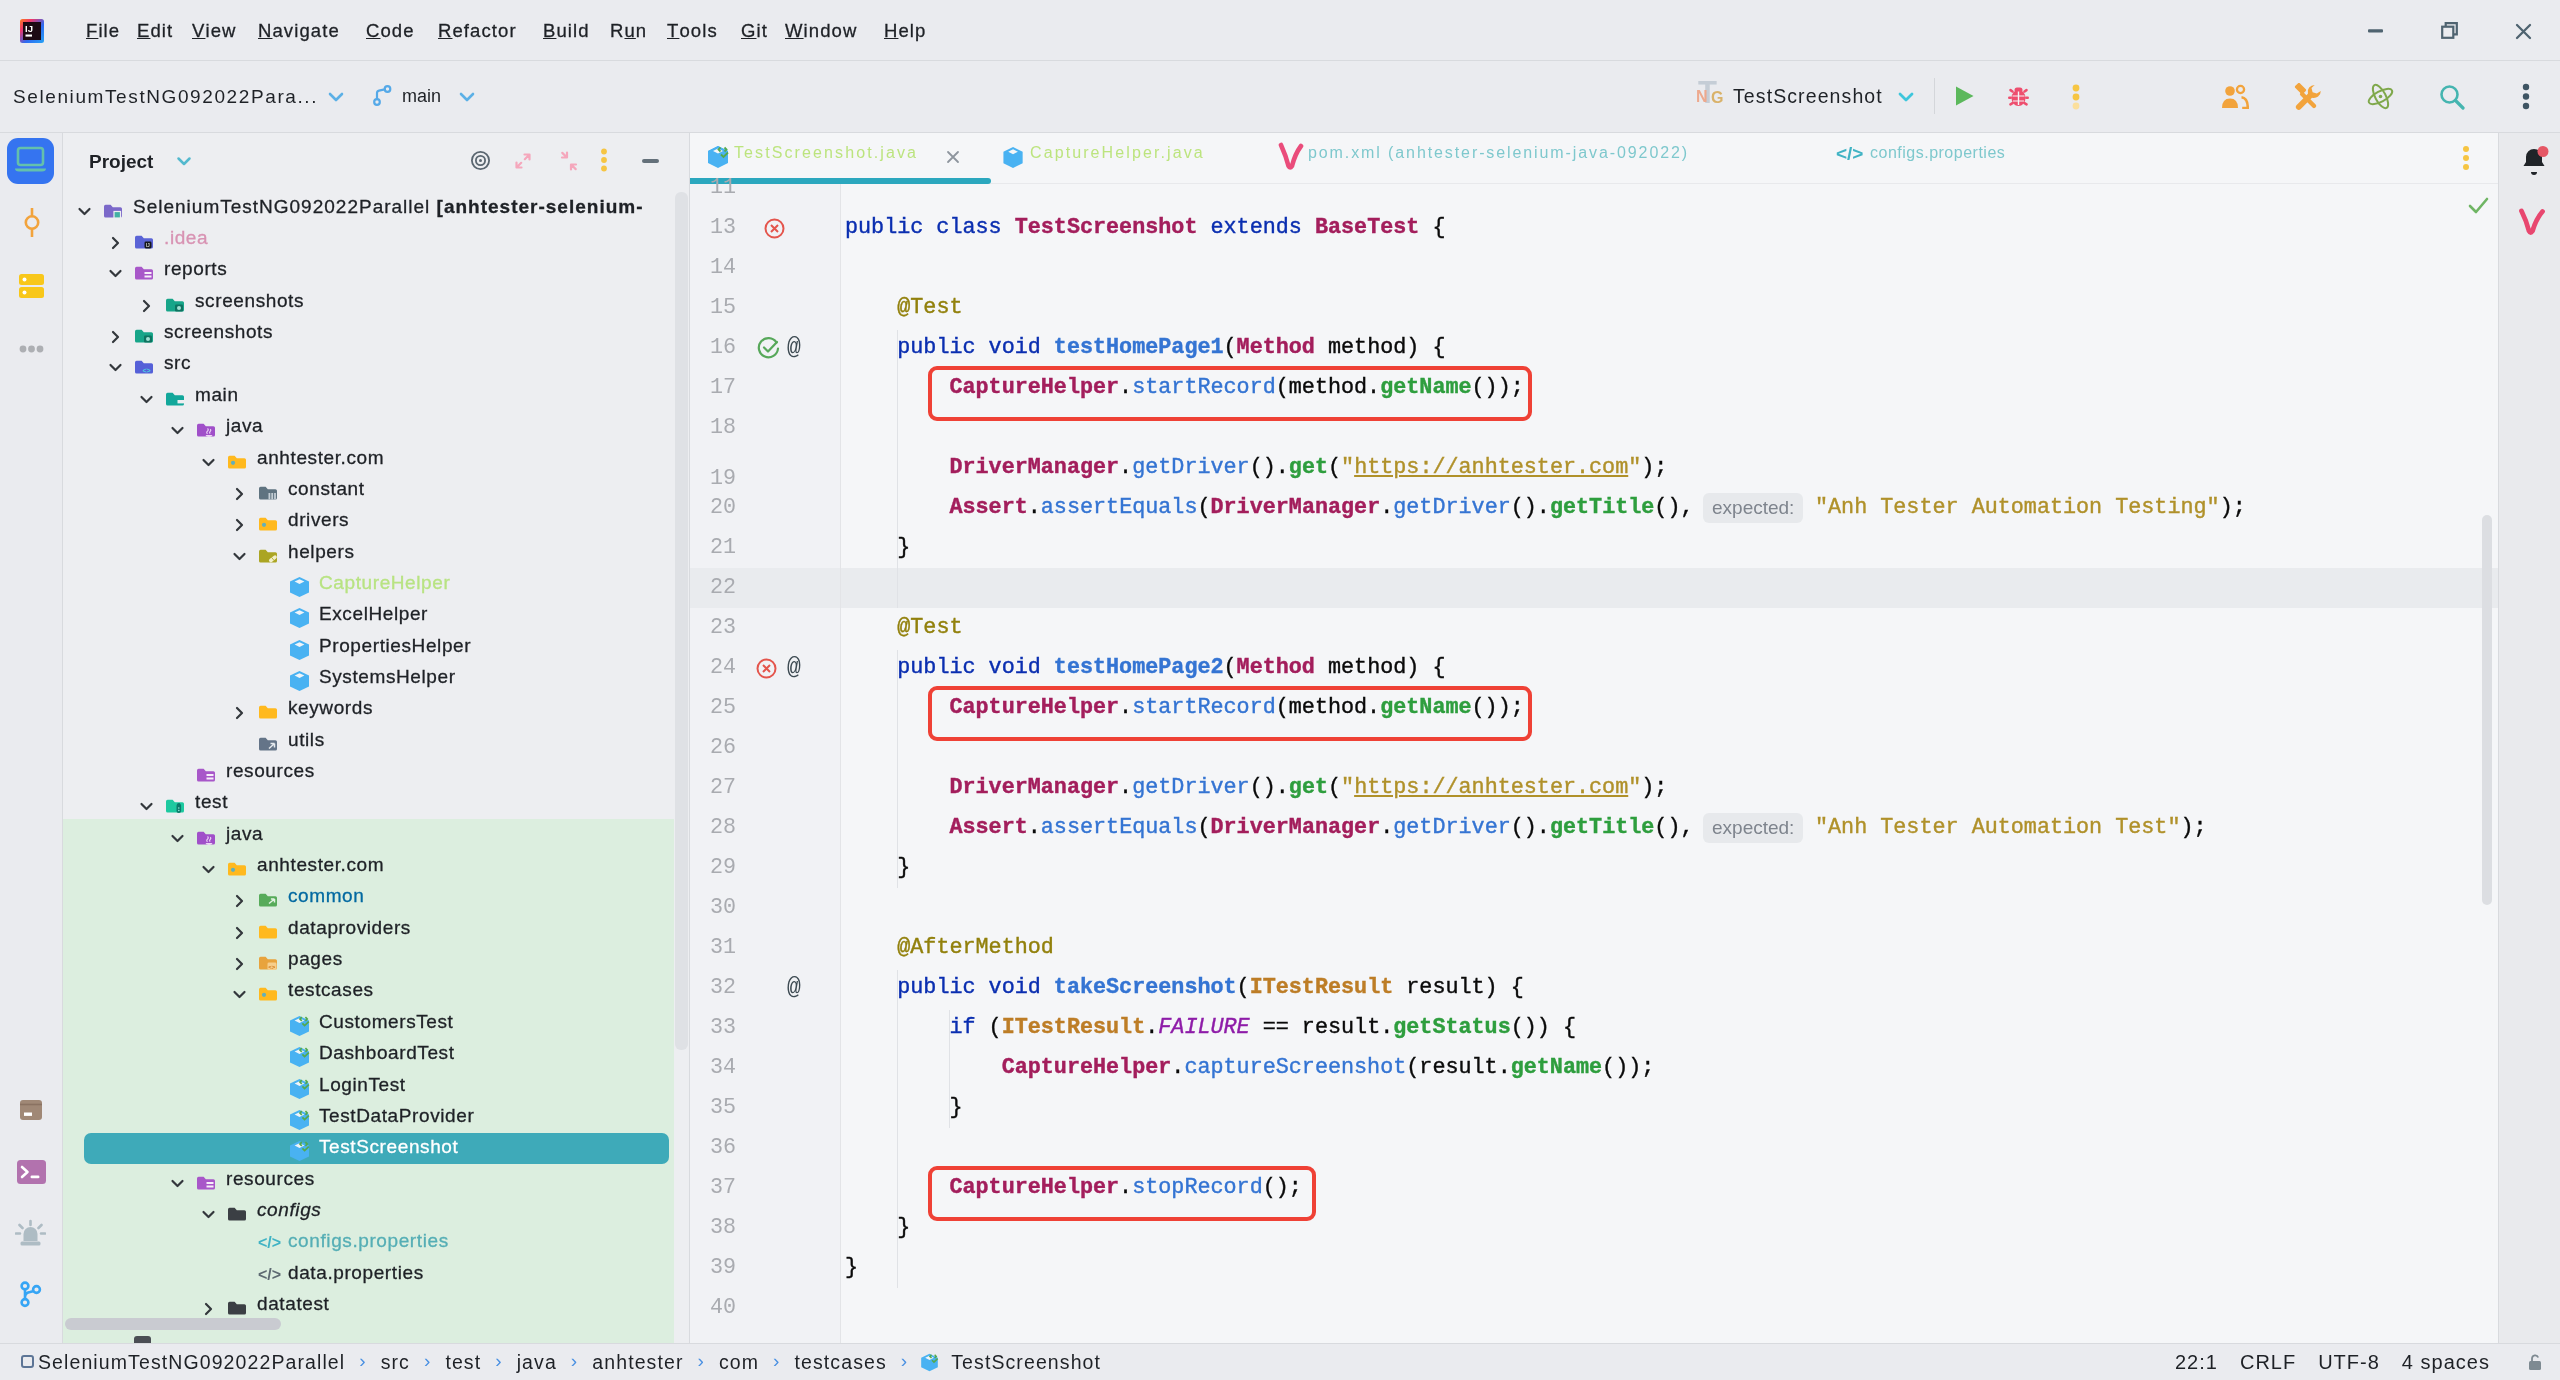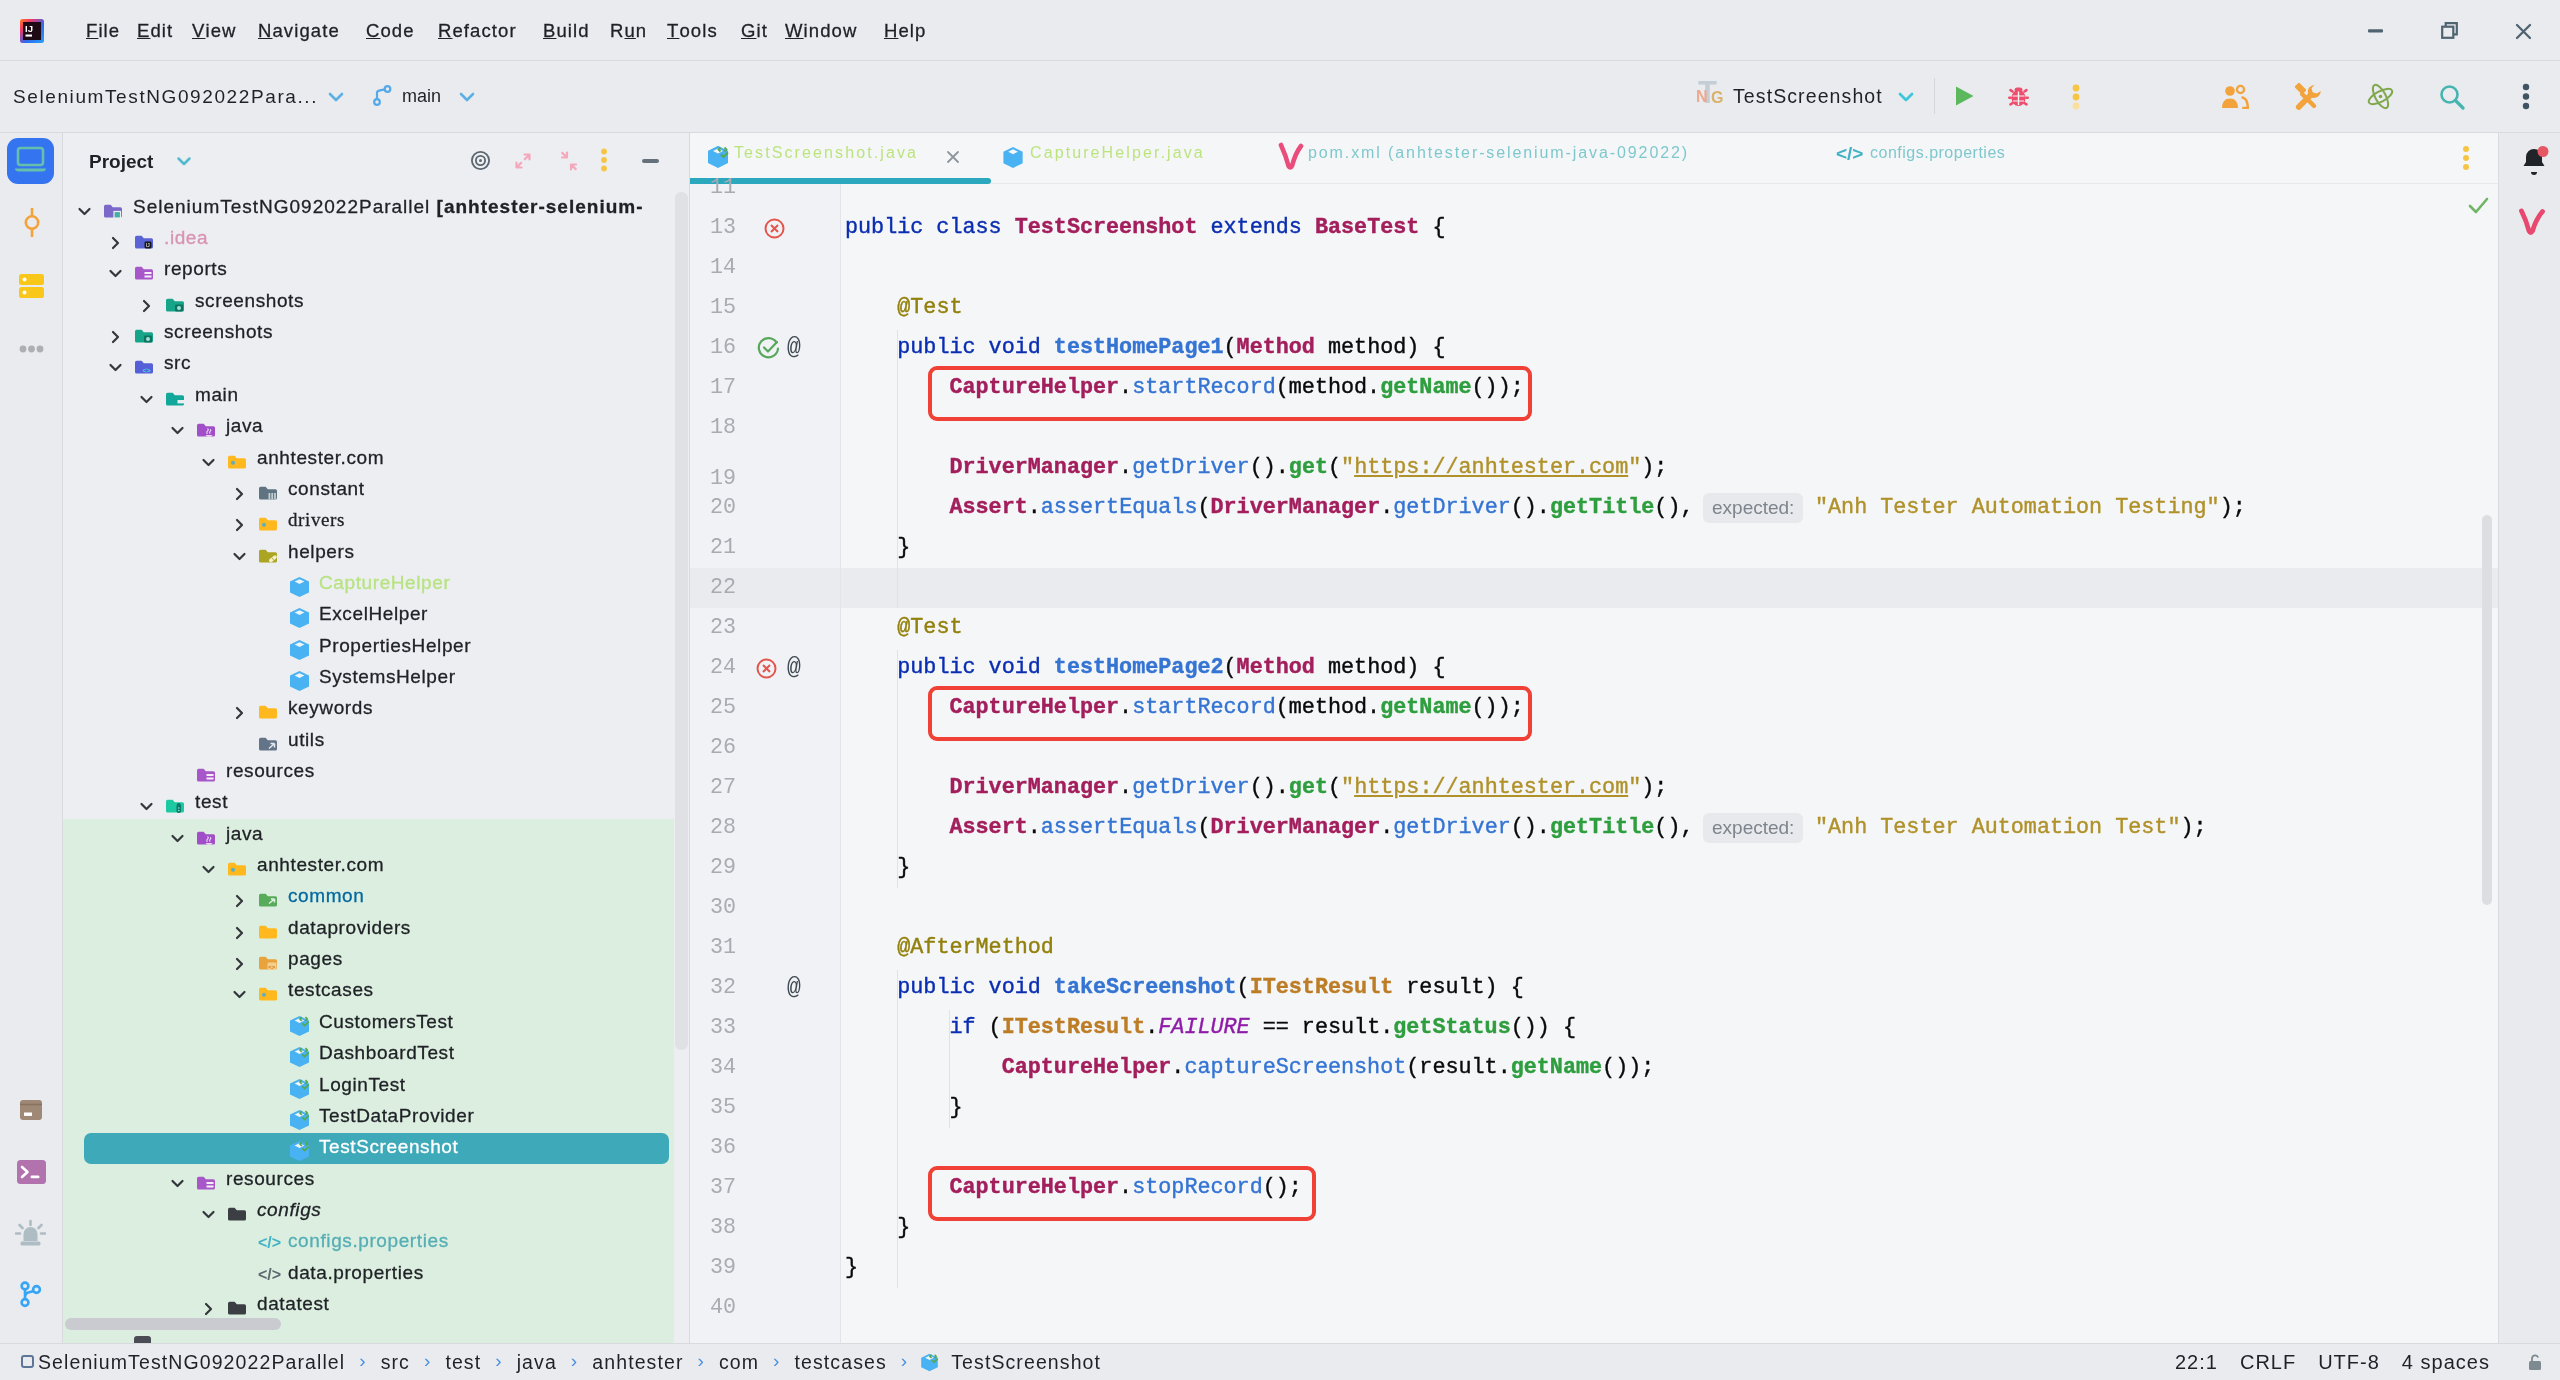--- a/index.html
+++ b/index.html
@@ -295,21 +295,21 @@
       </g>
     </svg>
   <div class="trow" style="left:225px; top:345px; color:#1E2126;"><span class="tlabel" style="position:static;">constant</span></div>
   <svg class="abs" style="left:168px; top:384px;" width="17" height="16" viewBox="0 0 17 16">
       <path d="M6 3 L11 8 L6 13" fill="none" stroke="#33373C" stroke-width="2.2" stroke-linecap="round" stroke-linejoin="round"></path>
     </svg>
   <svg class="abs" style="left:195px; top:382px;" width="20" height="17" viewBox="0 0 20 17">
       <path d="M1 4.5 Q1 2.8 2.6 2.8 H7.6 L9.8 5.2 H17.4 Q19 5.2 19 6.8 V13.9 Q19 15.5 17.4 15.5 H2.6 Q1 15.5 1 13.9 Z" fill="#FFB91E"></path>
       <circle cx="6" cy="9.8" r="2.1" fill="#63AFB9"></circle>
     </svg>
-  <div class="trow" style="left:225px; top:376px; color:#1E2126;"><span class="tlabel" style="position:static;font-family:Liberation Serif, serif;">drivers</span></div>
+  <div class="trow" style="left:225px; top:376px; color:#1E2126;"><span class="tlabel" style="position:static;">drivers</span></div>
   <svg class="abs" style="left:168px; top:416px;" width="17" height="16" viewBox="0 0 17 16">
       <path d="M3.5 5 L8.5 10 L13.5 5" fill="none" stroke="#33373C" stroke-width="2.2" stroke-linecap="round" stroke-linejoin="round"></path>
     </svg>
   <svg class="abs" style="left:195px; top:414px;" width="20" height="17" viewBox="0 0 20 17">
       <path d="M1 4.5 Q1 2.8 2.6 2.8 H7.6 L9.8 5.2 H17.4 Q19 5.2 19 6.8 V13.9 Q19 15.5 17.4 15.5 H2.6 Q1 15.5 1 13.9 Z" fill="#ABA523"></path>
       <rect x="10.5" y="10" width="9" height="3.6" rx="1.8" fill="#F2EFC8" transform="rotate(-38 15 12)"></rect>
       <path d="M13.4 10.2 l2.6 3.2" stroke="#ABA523" stroke-width="0.8"></path>
     </svg>
   <div class="trow" style="left:225px; top:408px; color:#1E2126;"><span class="tlabel" style="position:static;">helpers</span></div>
   <svg class="abs" style="left:226px; top:442px;" width="21" height="24" viewBox="0 0 21 24">

